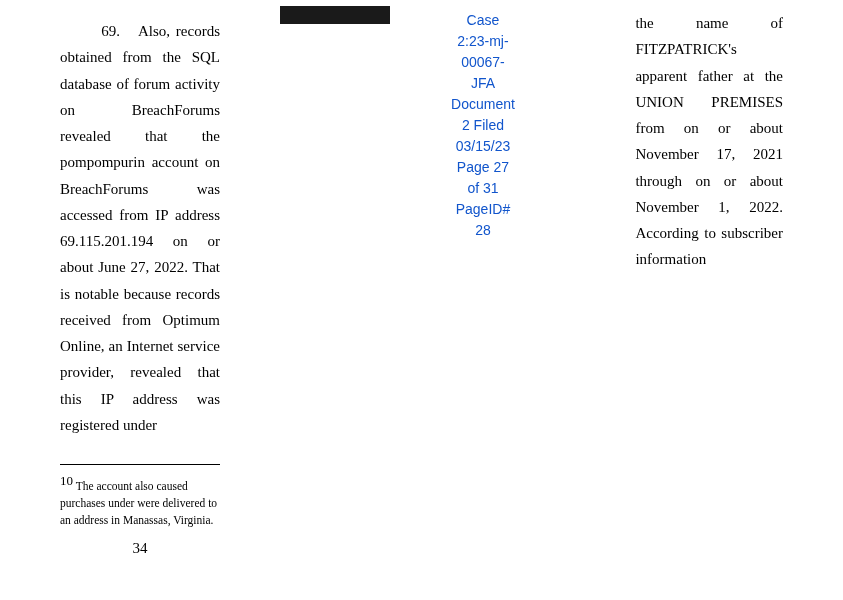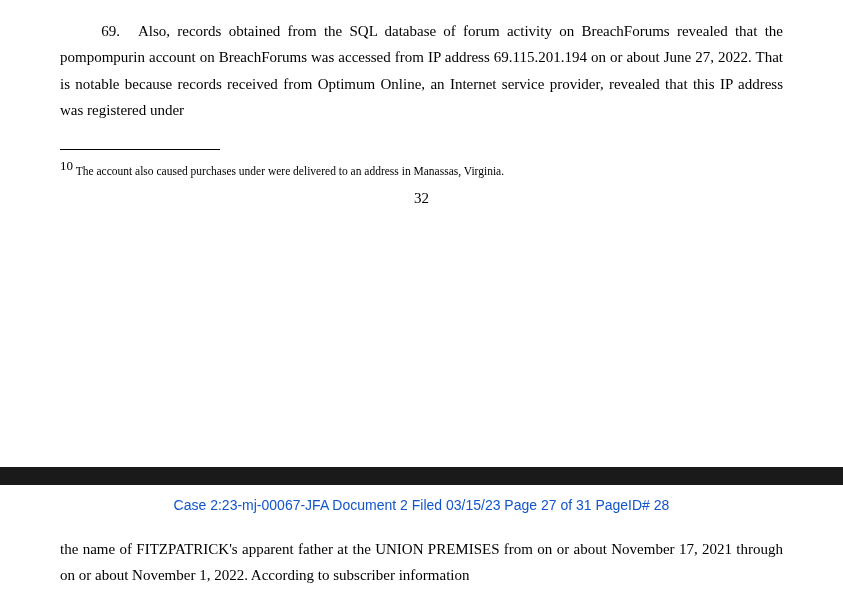--- a/index.html
+++ b/index.html
@@ -16,21 +16,21 @@
       width: 843px;
       height: 600px;
       overflow: hidden;
     }
 
     .page-container {
       width: 843px;
       height: 600px;
       background: #ffffff;
       display: flex;
-      flex-direction: column;
+      flex-direction: row;
     }
 
     .main-content {
       padding: 18px 60px 0 60px;
       flex: 1;
     }
 
     .paragraph {
       text-align: justify;
       line-height: 1.75;
@@ -124,21 +124,21 @@
 
     <div class="footnote-section">
       <hr class="footnote-line">
       <p class="footnote-text">
         <sup class="footnote-sup">10</sup>
         <span>The account also caused purchases under were delivered to an address in Manassas, Virginia.</span>
       </p>
     </div>
 
     <div class="page-number-section">
-      <span>32</span>
+      <span>34</span>
     </div>
   </div>
 
   <div class="black-bar"></div>
 
   <div class="case-header-bar">
     <div class="case-header-text">Case 2:23-mj-00067-JFA   Document 2   Filed 03/15/23   Page 27 of 31 PageID# 28</div>
   </div>
 
   <div class="lower-content">

